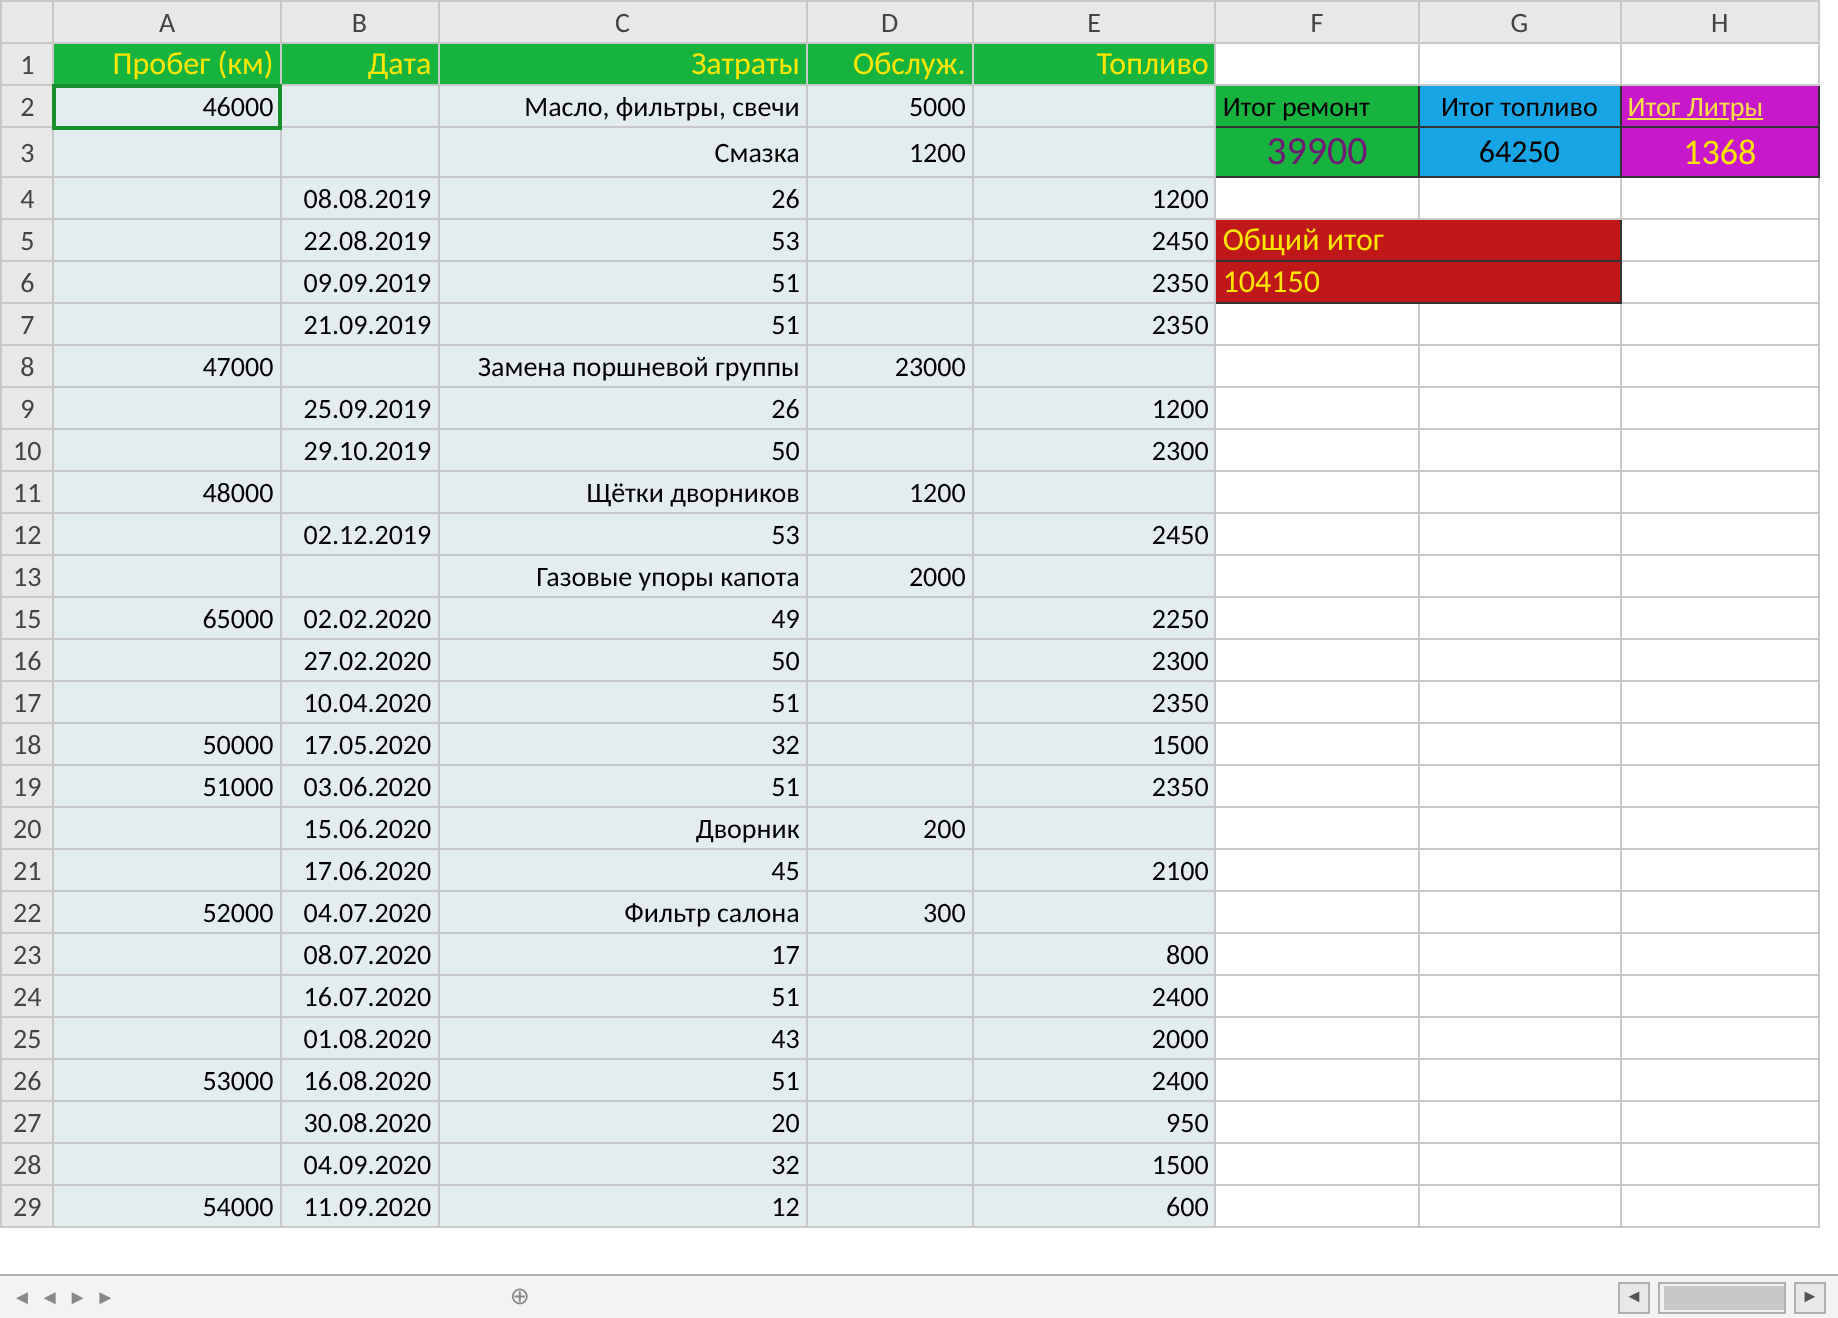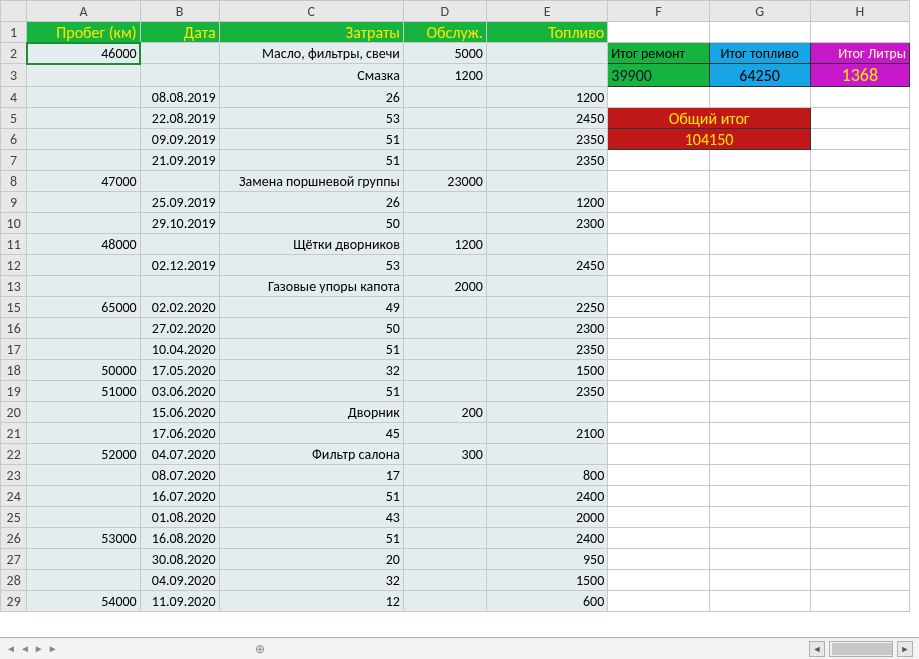--- a/index.html
+++ b/index.html
@@ -51,25 +51,25 @@
   }
   .bluecell { background: #e3ecef !important; }
   .num { text-align: right; }
   .txt { text-align: right; }
   .sel {
     outline: 2px solid #1a8f2e;
     outline-offset: -1px;
   }
   .summary-hdr-green { background:#17b33f !important; color:#000; border:1px solid #333 !important; text-align:left; }
   .summary-hdr-blue  { background:#18a5e6 !important; color:#000; border:1px solid #333 !important; text-align:center; }
-  .summary-hdr-mag   { background:#c818cc !important; color:#fef9c3; border:1px solid #333 !important; text-align:right; }
-  .summary-val-green { background:#17b33f !important; color:#0f172a; font-size:16px; border:1px solid #333 !important;}
+  .summary-hdr-mag   { background:#c818cc !important; color:#fde047; border:1px solid #333 !important; text-align:left;text-decoration:underline; }
+  .summary-val-green { background:#17b33f !important; color:#701a75; text-align:center; font-size:20px; border:1px solid #333 !important;}
   .summary-val-blue  { background:#18a5e6 !important; color:#000; text-align:center; font-size:16px; border:1px solid #333 !important;}
   .summary-val-mag   { background:#c818cc !important; color:#ffe600; text-align:center; font-size:18px; border:1px solid #333 !important;}
-  .total-red { background:#c01818 !important; color:#ffe600; text-align:center; font-size:16px; border:1px solid #333 !important;}
+  .total-red { background:#c01818 !important; color:#ffe600; font-size:16px; border:1px solid #333 !important;}
   
   .cA { width: 112px; }
   .cB { width: 78px; }
   .cC { width: 182px; }
   .cD { width: 82px; }
   .cE { width: 120px; }
   .cF { width: 100px; }
   .cG { width: 100px; }
   .cH { width: 98px; }
 

